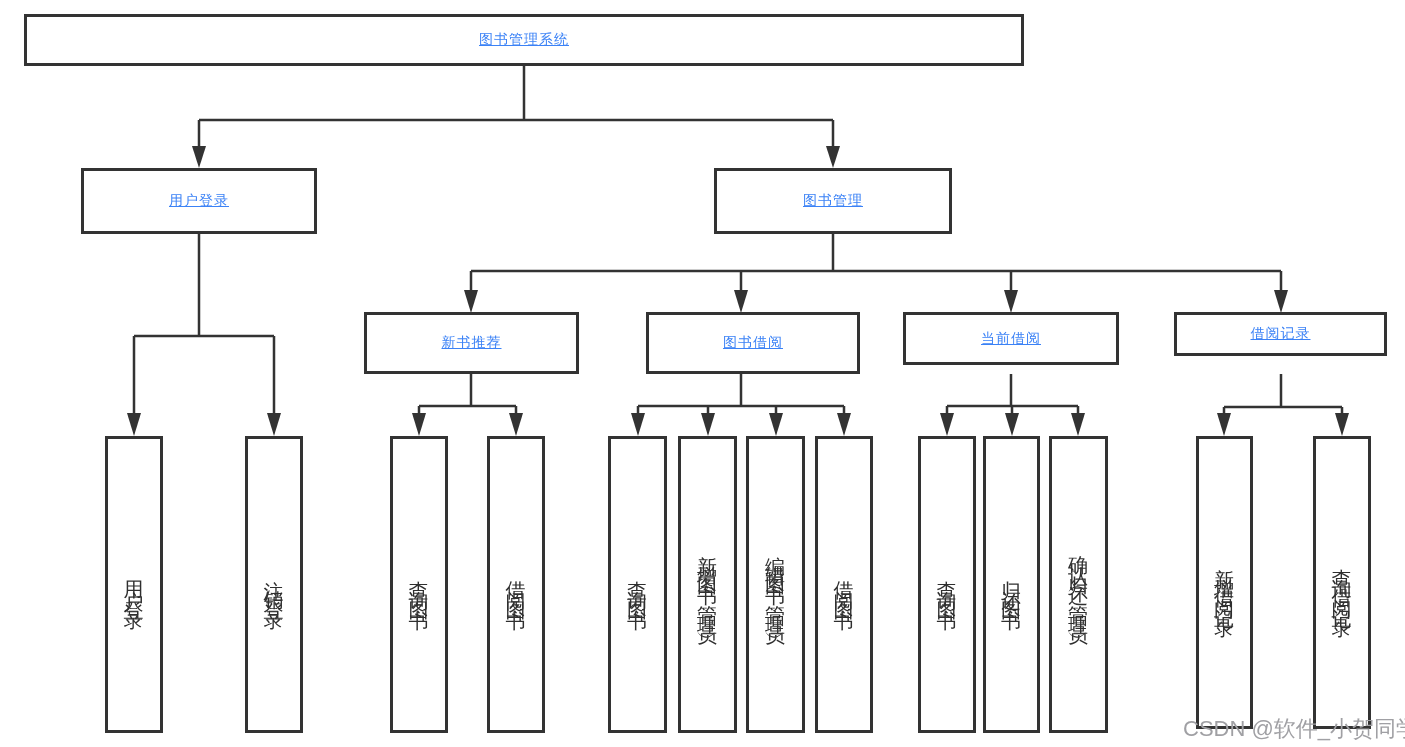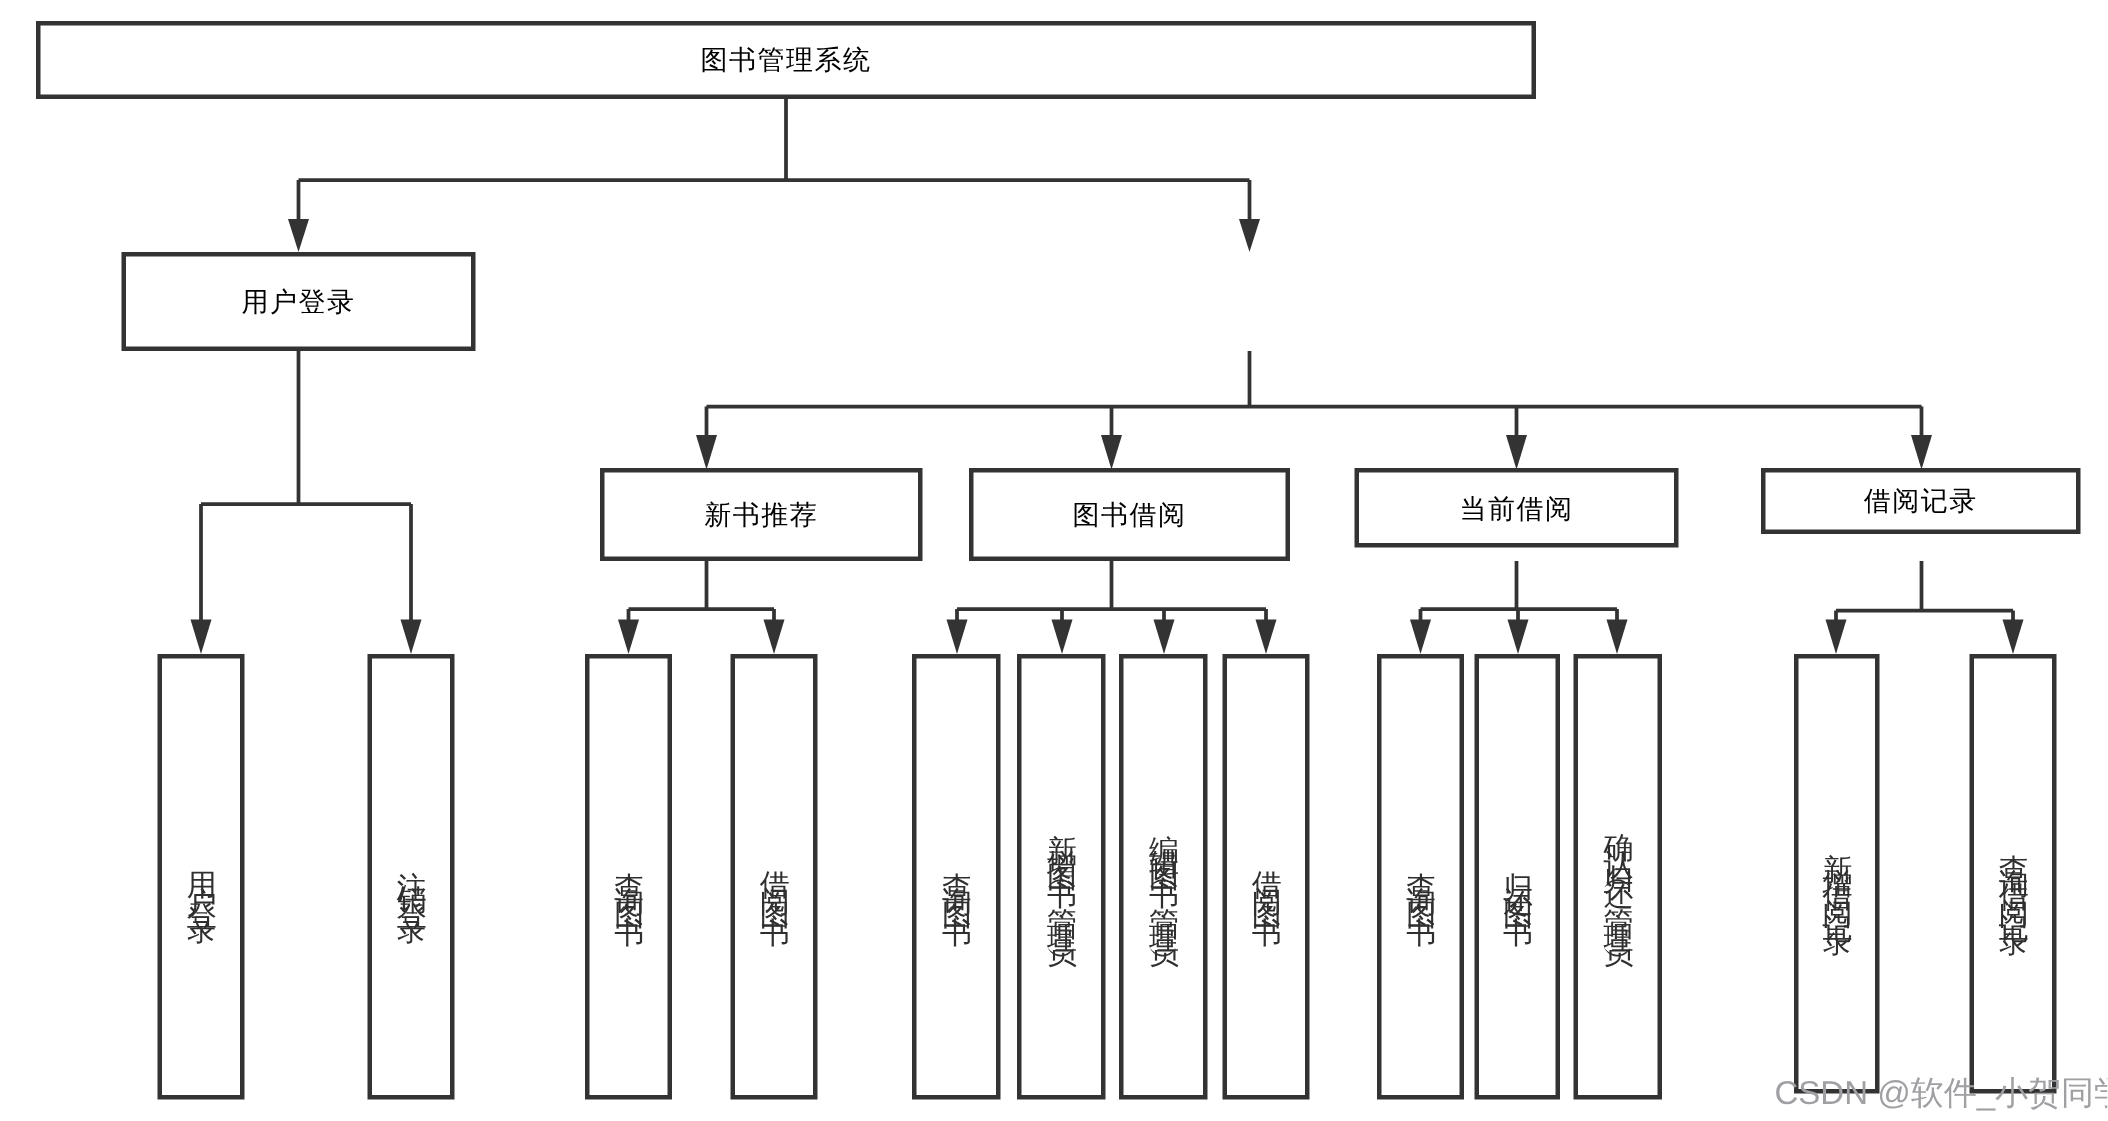--- a/index.html
+++ b/index.html
@@ -25,24 +25,25 @@
     position: absolute;
     box-sizing: border-box;
     border: 3px solid #333333;
     background: #ffffff;
     display: flex;
     align-items: center;
     justify-content: center;
     z-index: 2;
   }
   .node-label {
-    font-size: 18px;
-    color: #000000;
+    font-size: 14px;
+    color: #3b82f6;
     letter-spacing: 1px;
     white-space: nowrap;
+    text-decoration: underline;
   }
   .leaf .leaf-label {
     writing-mode: vertical-rl;
     text-orientation: mixed;
     font-size: 20px;
     line-height: 1;
     letter-spacing: 10px;
     color: #2f2f2f;
   }
   .watermark {
@@ -100,22 +101,25 @@
     </g>
   </svg>
 
   <div class="node" style="left:24px; top:14px; width:1000px; height:52px;">
     <span class="node-label">图书管理系统</span>
   </div>
 
   <div class="node" style="left:81px; top:168px; width:236px; height:66px;">
     <span class="node-label">用户登录</span>
   </div>
+  <div class="node" style="left:714px; top:168px; width:238px; height:66px;">
+    <span class="node-label">图书管理</span>
+  </div>
 
-  <div class="node" style="left:364px; top:312px; width:215px; height:62px;margin-left:36px;">
+  <div class="node" style="left:364px; top:312px; width:215px; height:62px;">
     <span class="node-label">新书推荐</span>
   </div>
   <div class="node" style="left:634px; top:312px; width:214px; height:62px;margin-left:12px;">
     <span class="node-label">图书借阅</span>
   </div>
   <div class="node" style="left:903px; top:312px; width:216px; height:53px;">
     <span class="node-label">当前借阅</span>
   </div>
   <div class="node" style="left:1174px; top:312px; width:213px; height:44px;">
     <span class="node-label">借阅记录</span>

